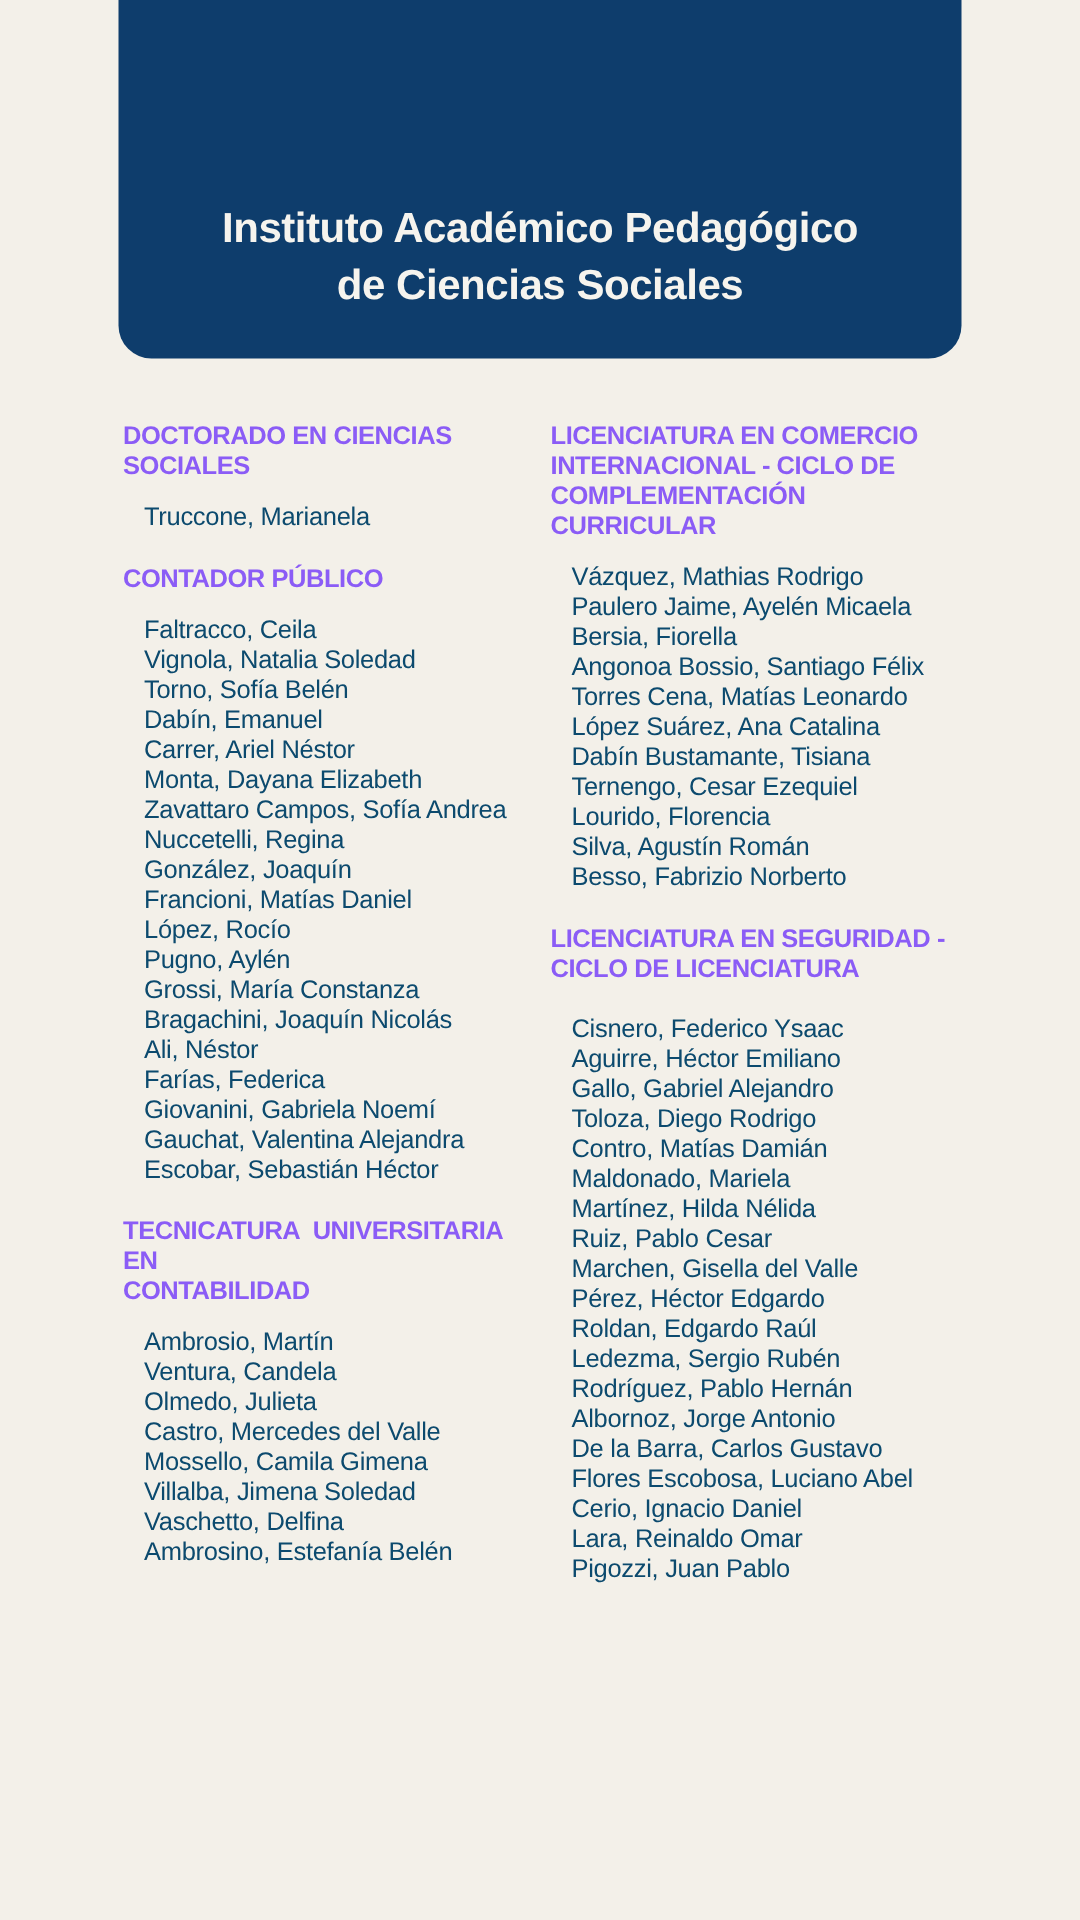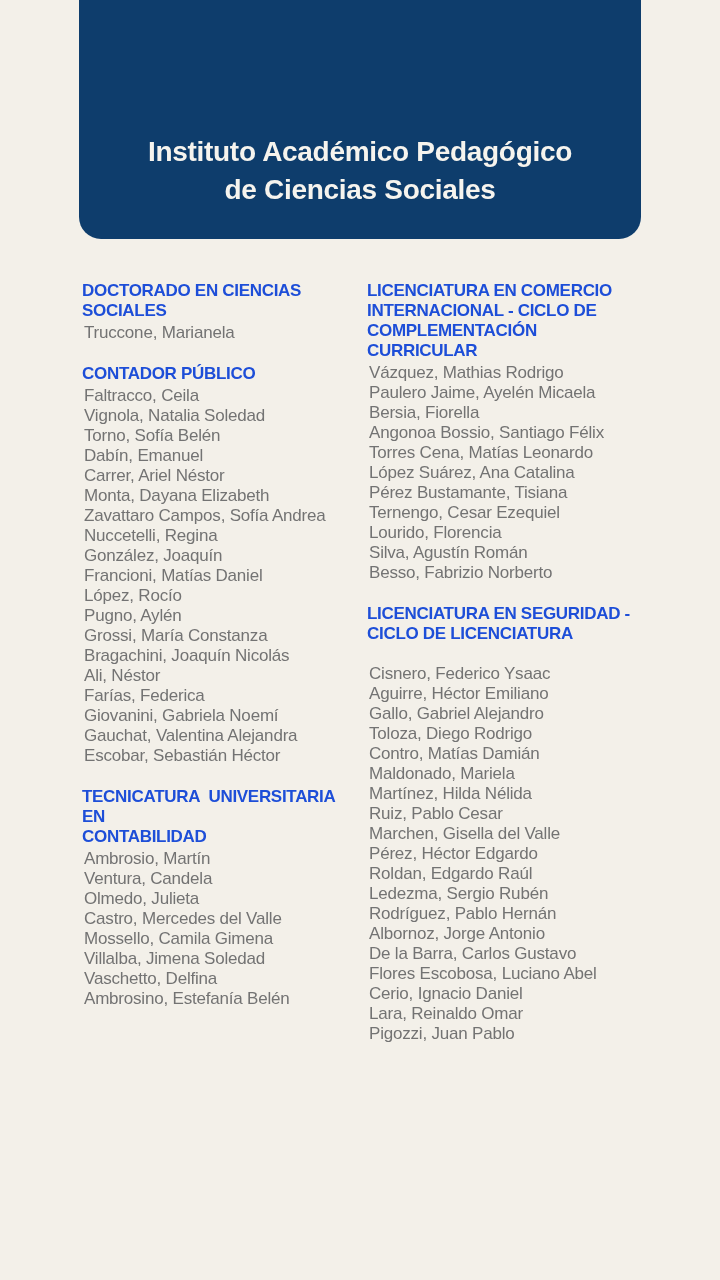--- a/index.html
+++ b/index.html
@@ -47,31 +47,31 @@
   }
   .col { flex: 1 1 0; min-width: 0; }
   .col.left  { flex: 0 0 275px; }
   .col.right { flex: 0 0 281px; }
   .group + .group { margin-top: 21px; }
   .heading {
     margin: 0;
     font-size: 17px;
     line-height: 20px;
     font-weight: bold;
-    color: #1d4ed8;
+    color: #8b5cf6;
     letter-spacing: -0.3px;
     white-space: pre-wrap;
   }
   .names {
     list-style: none;
-    margin: 2px;
+    margin: 14px;
     padding: 0;
     font-size: 17px;
     line-height: 20px;
-    color: #737373;
+    color: #0c4a6e;
     letter-spacing: -0.2px;
   }
   .names.gap { margin-top: 20px; }
 </style>
 </head>
 <body>
 
 <div class="page">
 
   <header class="hero">
@@ -131,21 +131,21 @@
           <h2 class="heading">LICENCIATURA EN COMERCIO
 INTERNACIONAL - CICLO DE
 COMPLEMENTACIÓN CURRICULAR</h2>
           <ul class="names">
             <li>Vázquez, Mathias Rodrigo</li>
             <li>Paulero Jaime, Ayelén Micaela</li>
             <li>Bersia, Fiorella</li>
             <li>Angonoa Bossio, Santiago Félix</li>
             <li>Torres Cena, Matías Leonardo</li>
             <li>López Suárez, Ana Catalina</li>
-            <li>Pérez Bustamante, Tisiana</li>
+            <li>Dabín Bustamante, Tisiana</li>
             <li>Ternengo, Cesar Ezequiel</li>
             <li>Lourido, Florencia</li>
             <li>Silva, Agustín Román</li>
             <li>Besso, Fabrizio Norberto</li>
           </ul>
         </section>
         <section class="group">
           <h2 class="heading">LICENCIATURA EN SEGURIDAD -
 CICLO DE LICENCIATURA</h2>
           <ul class="names gap">

